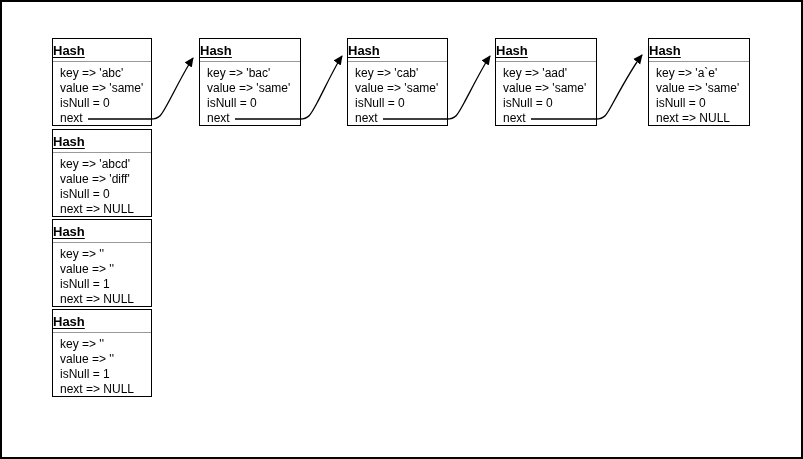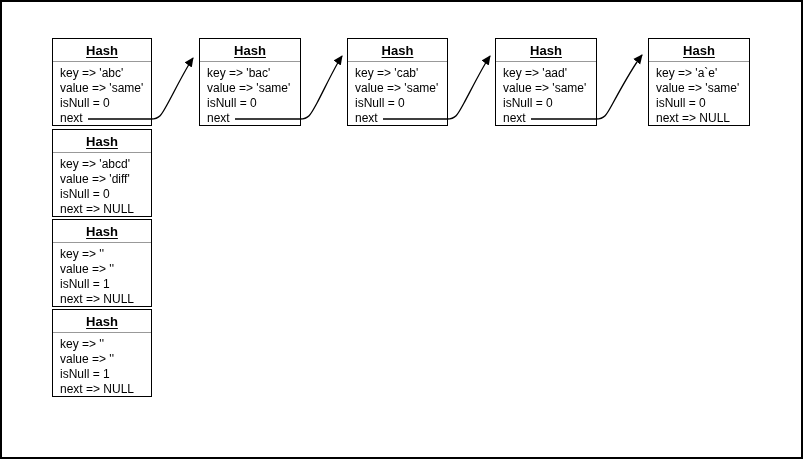--- a/index.html
+++ b/index.html
@@ -18,21 +18,20 @@
   .node {
     position: absolute;
     border: 1.5px solid #000;
     background: #fff;
     height: 88px;
   }
 
   .node-header {
     height: 23px;
     border-bottom: 1px solid #999;
-    text-align: center;
     font-weight: bold;
     font-size: 13px;
     line-height: 23px;
     text-decoration: underline;
     text-underline-offset: 2px;
   }
 
   .node-body {
     padding: 4px 4px 4px 7px;
     font-size: 12px;

